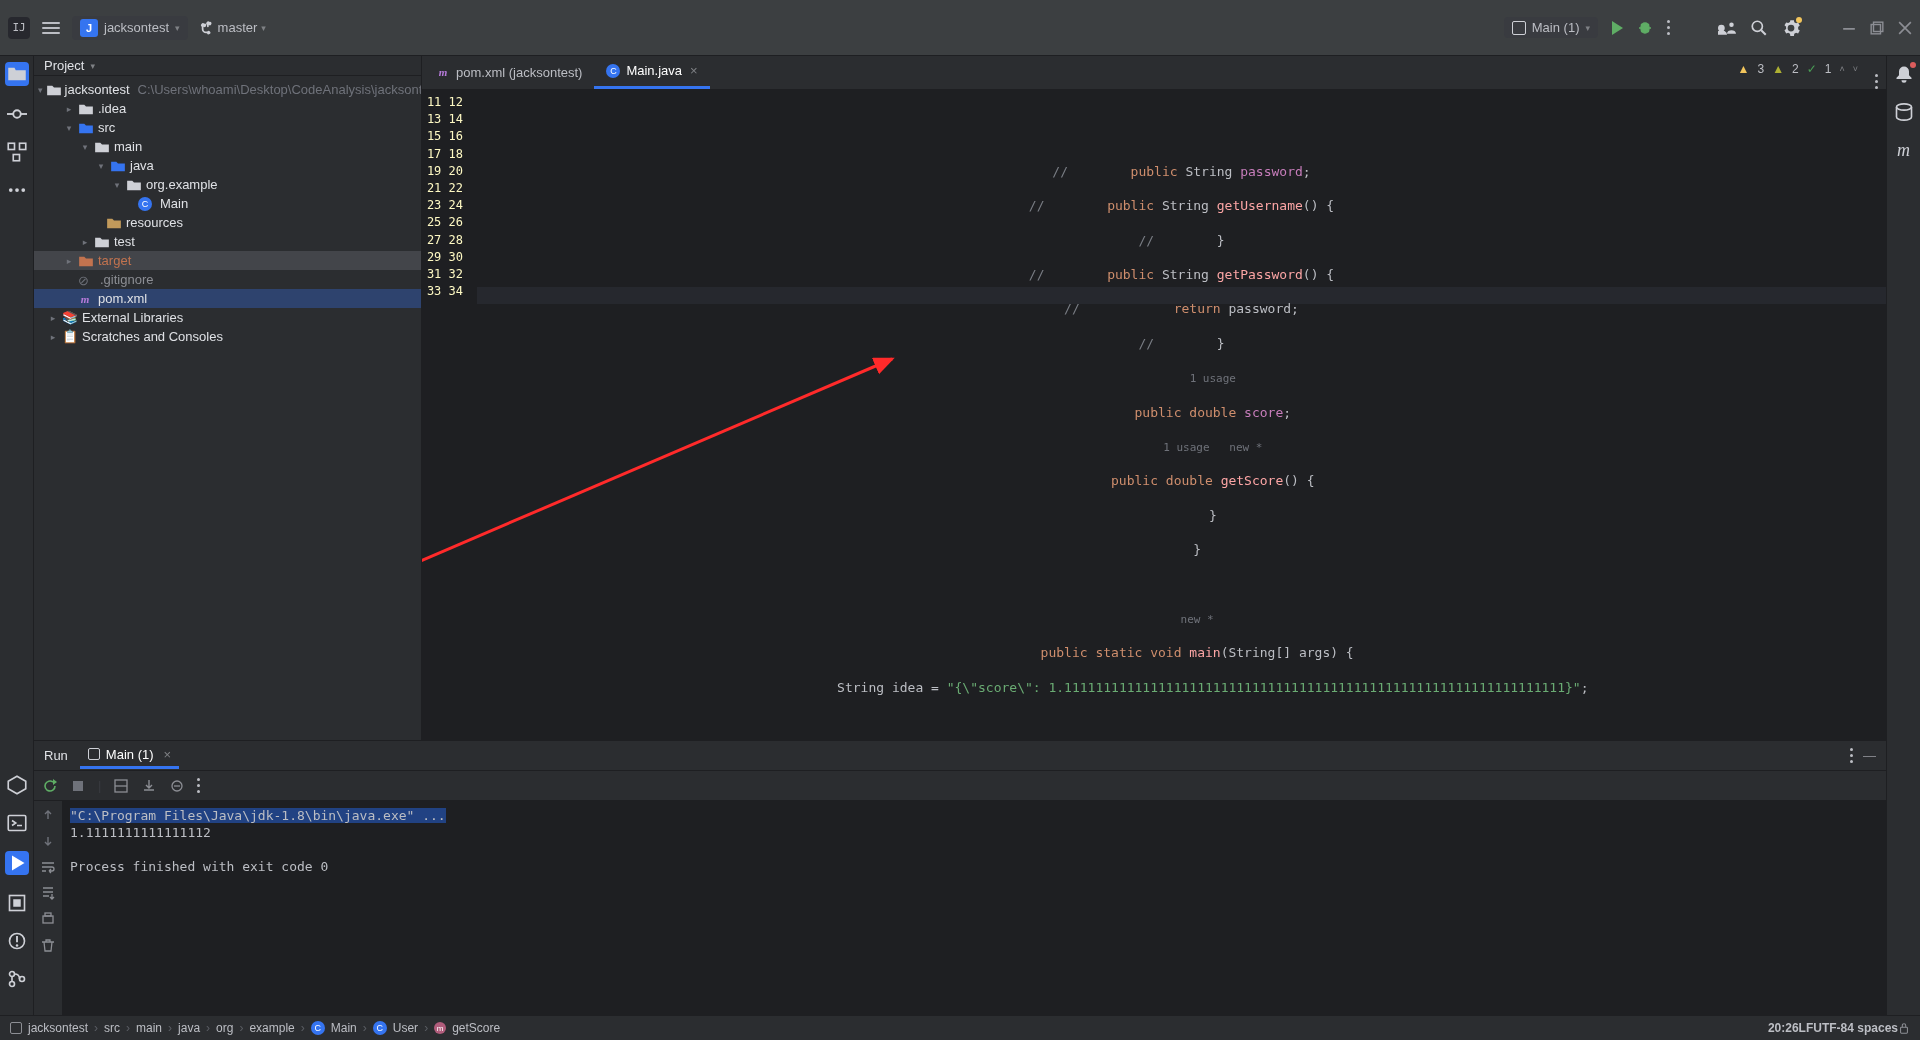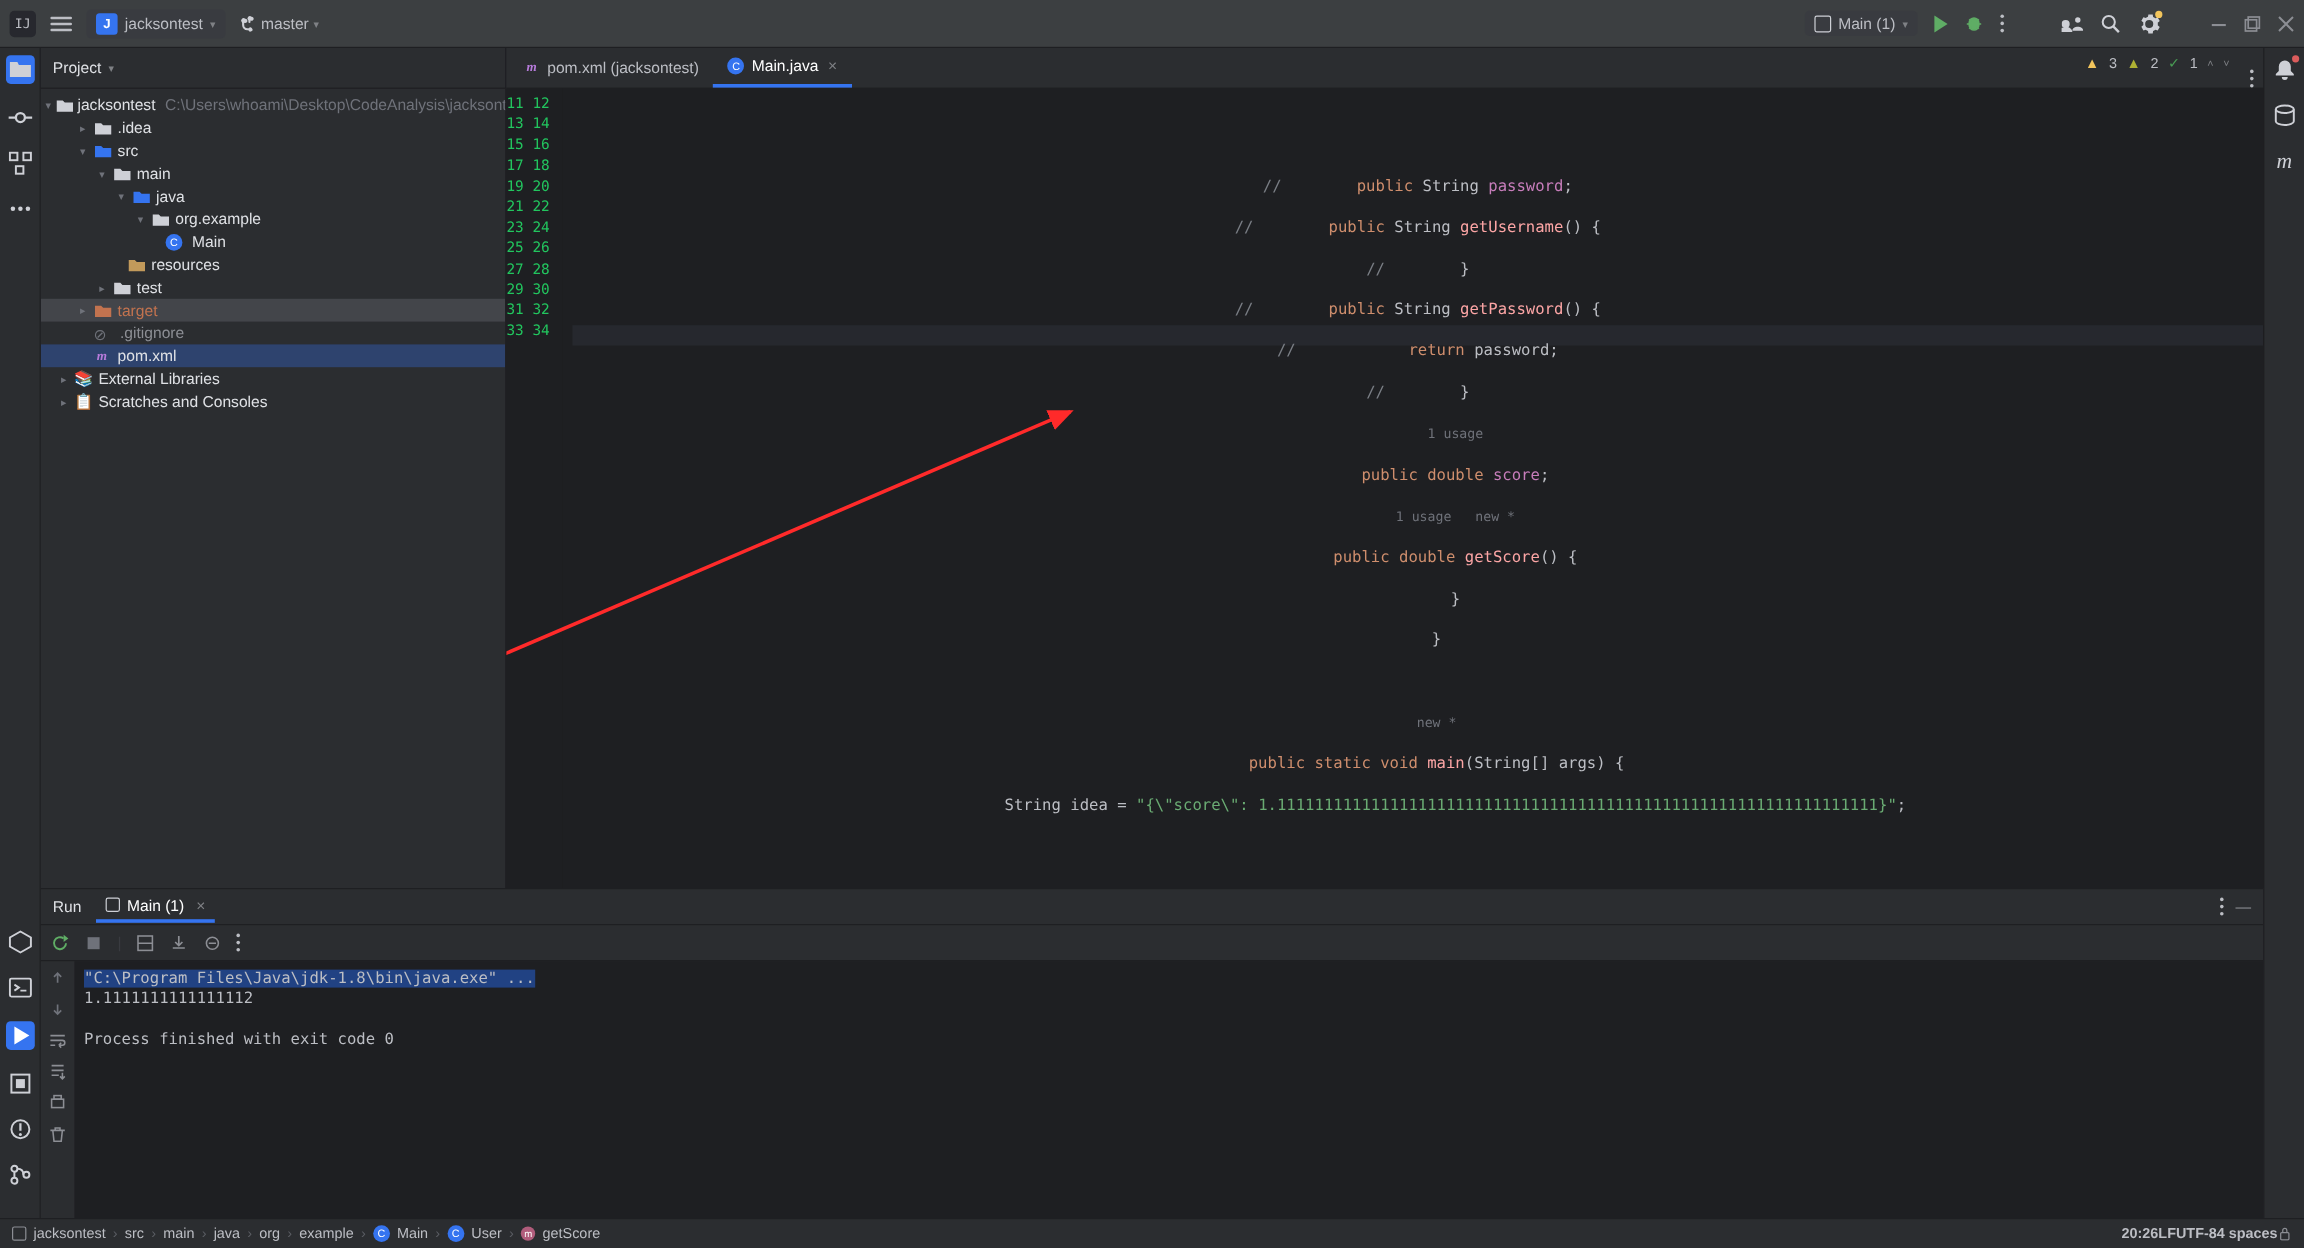--- a/index.html
+++ b/index.html
@@ -8,21 +8,21 @@
   background: #2b2d30;
   color: #bcbec4;
   font-family: "Segoe UI", Arial, sans-serif;
   font-size: 13px;
   display: flex;
   flex-direction: column;
 }
 
 
 .titlebar {
-  height: 40px;
+  height: 56px;
   background: #3c3f41;
   display: flex;
   align-items: center;
   padding: 0 8px;
   border-bottom: 1px solid #1e1f22;
 }
 .titlebar .left { display: flex; align-items: center; gap: 12px; }
 .titlebar .square-ico {
   width: 22px; height: 22px;
   background: #27282e;
@@ -68,21 +68,21 @@
 }
 .rail-ico{width:20px;height:20px;color:#a9b7c6;cursor:pointer;display:flex;align-items:center;justify-content:center;}
 .rail-ico.active{background:#3574f0;border-radius:4px;padding:2px;color:#fff;width:24px;height:24px;}
 .left-rail .spacer{flex:1;}
 
 
 .center-col{flex:1;display:flex;flex-direction:column;min-width:0;}
 
 
 .tool-head{
-  height:34px;display:flex;align-items:center;padding:0 10px;background:#2b2d30;border-bottom:1px solid #1e1f22;
+  height:20px;display:flex;align-items:center;padding:0 10px;background:#2b2d30;border-bottom:1px solid #1e1f22;
 }
 .tool-head .title{color:#dfe1e5;}
 
 .proj-editor{flex:1;display:flex;min-height:0;}
 
 
 .proj-pane{
   width:388px;min-width:388px;background:#2b2d30;border-right:1px solid #1e1f22;
   overflow:hidden;position:relative;
 }
@@ -108,21 +108,21 @@
 .editor-wrap{flex:1;display:flex;flex-direction:column;min-width:0;background:#1e1f22;position:relative;}
 .ed-tabs{height:34px;display:flex;align-items:flex-end;background:#2b2d30;border-bottom:1px solid #1e1f22;padding-left:2px;}
 .ed-tab{
   height:34px;display:flex;align-items:center;gap:6px;padding:0 12px;color:#bcbec4;cursor:pointer;
 }
 .ed-tab.active{border-bottom:3px solid #3574f0;color:#fff;}
 .ed-tab .close{color:#7f8185;font-size:13px;margin-left:2px;}
 .ed-tabs .menu{margin-left:auto;margin-right:8px;}
 .ed-body{flex:1;display:flex;min-height:0;position:relative;}
 .gutter{
-  width:47px;background:#1e1f22;color:#22c55e;text-align:left;
+  width:47px;background:#1e1f22;color:#fef9c3;text-align:right;
   font-family:Consolas,monospace;font-size:12px;padding:4px 6px 10px 0;line-height:17.2px;
 }
 .gutter-mark{position:absolute;left:48px;color:#499c54;font-size:10px;}
 .code{
   flex:1;background:#1e1f22;font-family:Consolas,monospace;font-size:13px;
   line-height:17.2px;padding:4px 0 4px 8px;white-space:pre;color:#bcbec4;position:relative;overflow:hidden;
 }
 .code .cl{height:17.2px;}
 .kw{color:#cf8e6d;}
 .str{color:#6aab73;}

